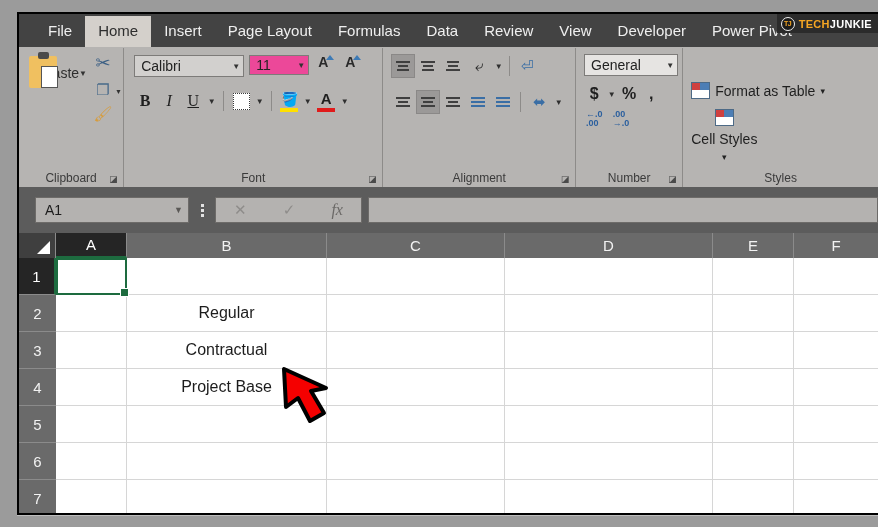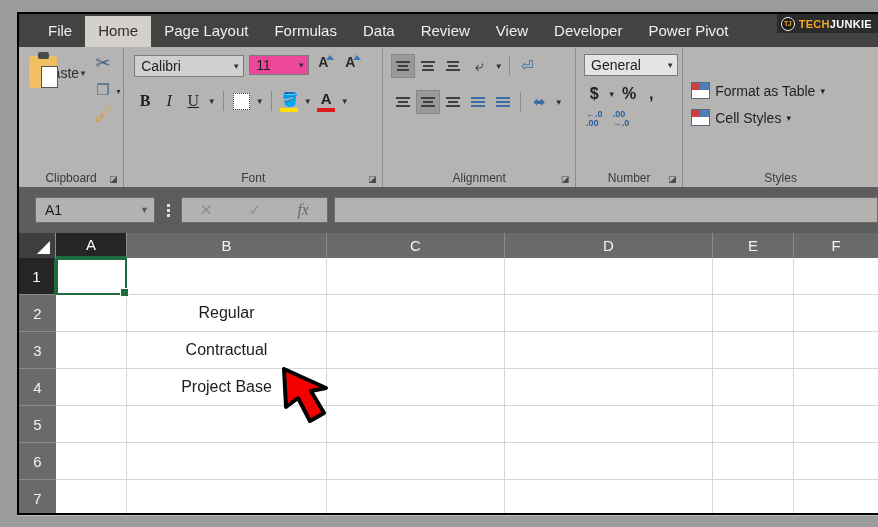--- a/index.html
+++ b/index.html
@@ -261,33 +261,33 @@
     width: 19px; height: 17px; flex: none;
     background: #fff; border: 1px solid #4d6a86;
     position: relative; overflow: hidden;
   }
   .style-item .sicon::before {
     content:""; position:absolute; left:0; top:0; width: 8px; height: 7px; background: #cf4040;
   }
   .style-item .sicon::after {
     content:""; position:absolute; right:0; top:0; width: 9px; height: 7px; background: #4d7eb5;
   }
-  .si1 { top: 7px; } .si2 { top: 34px; } .si3 { top: 61px; }
+  .si1 { top: 7px; } .si2 { top: 34px; } .si3 { top: 61px; flex-direction: column; }
   .caret-s { font-size: 9px; color: #222; }
 
   
   .formulabar {
     position: relative;
     height: 46px;
     background: #5c5c5c;
     display: flex; align-items: center;
     padding: 0 0 0 16px;
   }
   .namebox {
-    width: 120px; height: 26px;
+    width: 154px; height: 26px;
     background: #b4b2b0; border: 1px solid #6d6b69;
     display: flex; align-items: center;
     padding: 0 5px 0 9px;
     font-size: 14px; color: #1c1c1c;
   }
   .namebox .combo-caret { color: #5a5856; font-size: 9px; }
   .fbar-dots {
     width: 26px; height: 26px;
     display: flex; flex-direction: column; align-items: center; justify-content: center;
     gap: 2px;
@@ -404,20 +404,21 @@
   <div class="window">
 
     <div class="logo">
       <div class="logo-mark"></div>
       <div class="logo-text"><span class="logo-tech">TECH</span><span class="logo-junkie">JUNKIE</span></div>
     </div>
 
     <div class="tabstrip">
       <div class="tab">File</div>
       <div class="tab active">Home</div>
+      <div class="tab">Insert</div>
       <div class="tab">Page Layout</div>
       <div class="tab">Formulas</div>
       <div class="tab">Data</div>
       <div class="tab">Review</div>
       <div class="tab">View</div>
       <div class="tab">Developer</div>
       <div class="tab">Power Pivot</div>
     </div>
 
     <div class="ribbon">

